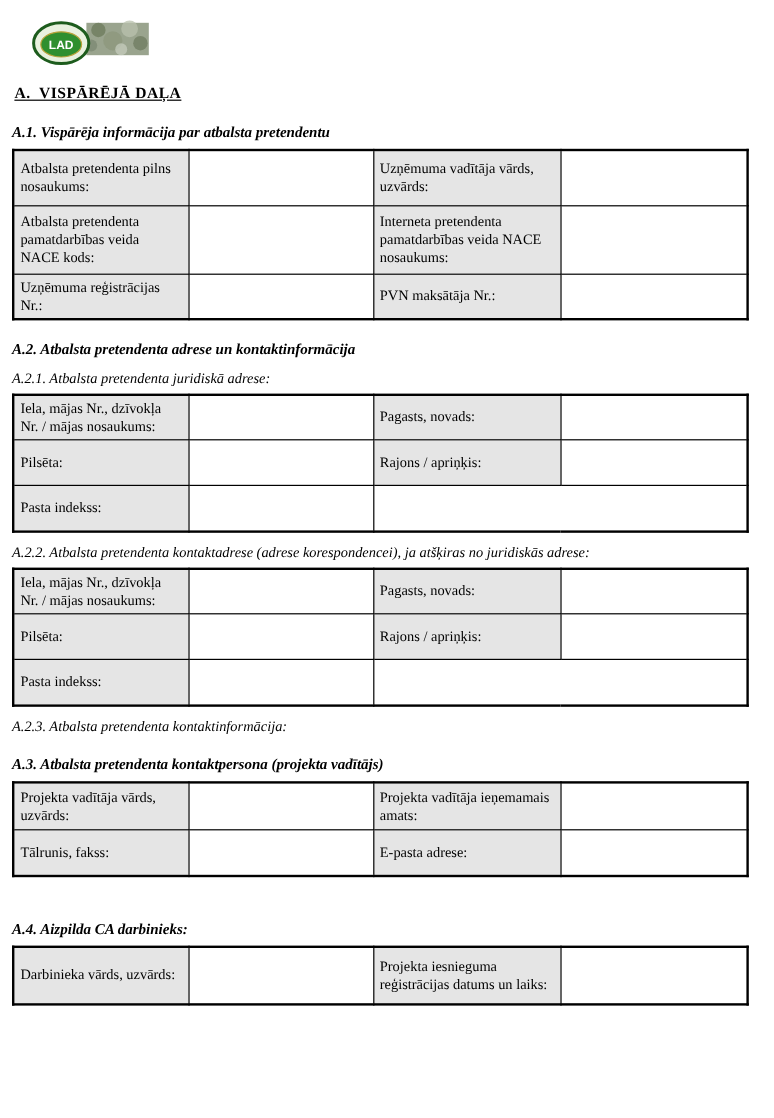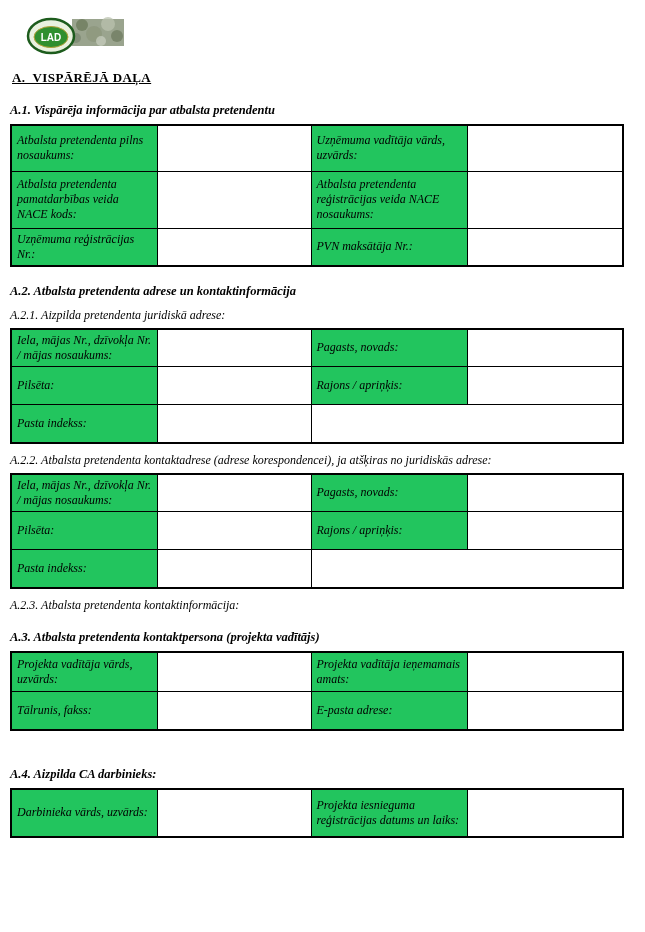--- a/index.html
+++ b/index.html
@@ -46,21 +46,21 @@
     border: 2px solid #000;
   }
   table.form td {
     border: 1px solid #000;
     font-size: 12px;
     line-height: 1.25;
     padding: 3px 5px;
     vertical-align: middle;
     overflow: hidden;
   }
-  td.lbl  { background: #22c55e; font-style: italic; }
+  td.lbl  { background: #e5e5e5; }
   td.val  { background: #ffffff; }
   col.c1 { width: 146px; }
   col.c2 { width: 154px; }
   col.c3 { width: 156px; }
   col.c4 { width: 156px; }
   tr.rh-30 { height: 30px; }
   tr.rh-38 { height: 38px; }
   tr.rh-40 { height: 40px; }
   tr.rh-46 { height: 46px; }
   tr.rh-48 { height: 48px; }
@@ -103,35 +103,35 @@
     <tbody>
         <tr class="rh-46">
       <td class="lbl">Atbalsta pretendenta pilns nosaukums:</td>
       <td class="val"></td>
       <td class="lbl">Uzņēmuma vadītāja vārds, uzvārds:</td>
       <td class="val"></td>
     </tr>
     <tr class="rh-57">
       <td class="lbl">Atbalsta pretendenta pamatdarbības veida NACE kods:</td>
       <td class="val"></td>
-      <td class="lbl">Atbalsta pretendenta reģistrācijas veida NACE nosaukums:</td>
+      <td class="lbl">Interneta pretendenta pamatdarbības veida NACE nosaukums:</td>
       <td class="val"></td>
     </tr>
     <tr class="rh-30">
       <td class="lbl">Uzņēmuma reģistrācijas Nr.:</td>
       <td class="val"></td>
       <td class="lbl">PVN maksātāja Nr.:</td>
       <td class="val"></td>
     </tr>
   </tbody>
     </table>
 
   <div class="h2">A.2. Atbalsta pretendenta adrese un kontaktinformācija</div>
 
-  <div class="h3">A.2.1. Aizpilda pretendenta juridiskā adrese:</div>
+  <div class="h3">A.2.1. Atbalsta pretendenta juridiskā adrese:</div>
   <table class="form">
     <colgroup>
         <col class="c1">
         <col class="c2">
         <col class="c3">
         <col class="c4">
       </colgroup>
     <tbody>
         <tr class="rh-38">
       <td class="lbl">Iela, mājas Nr., dzīvokļa Nr. / mājas nosaukums:</td>

